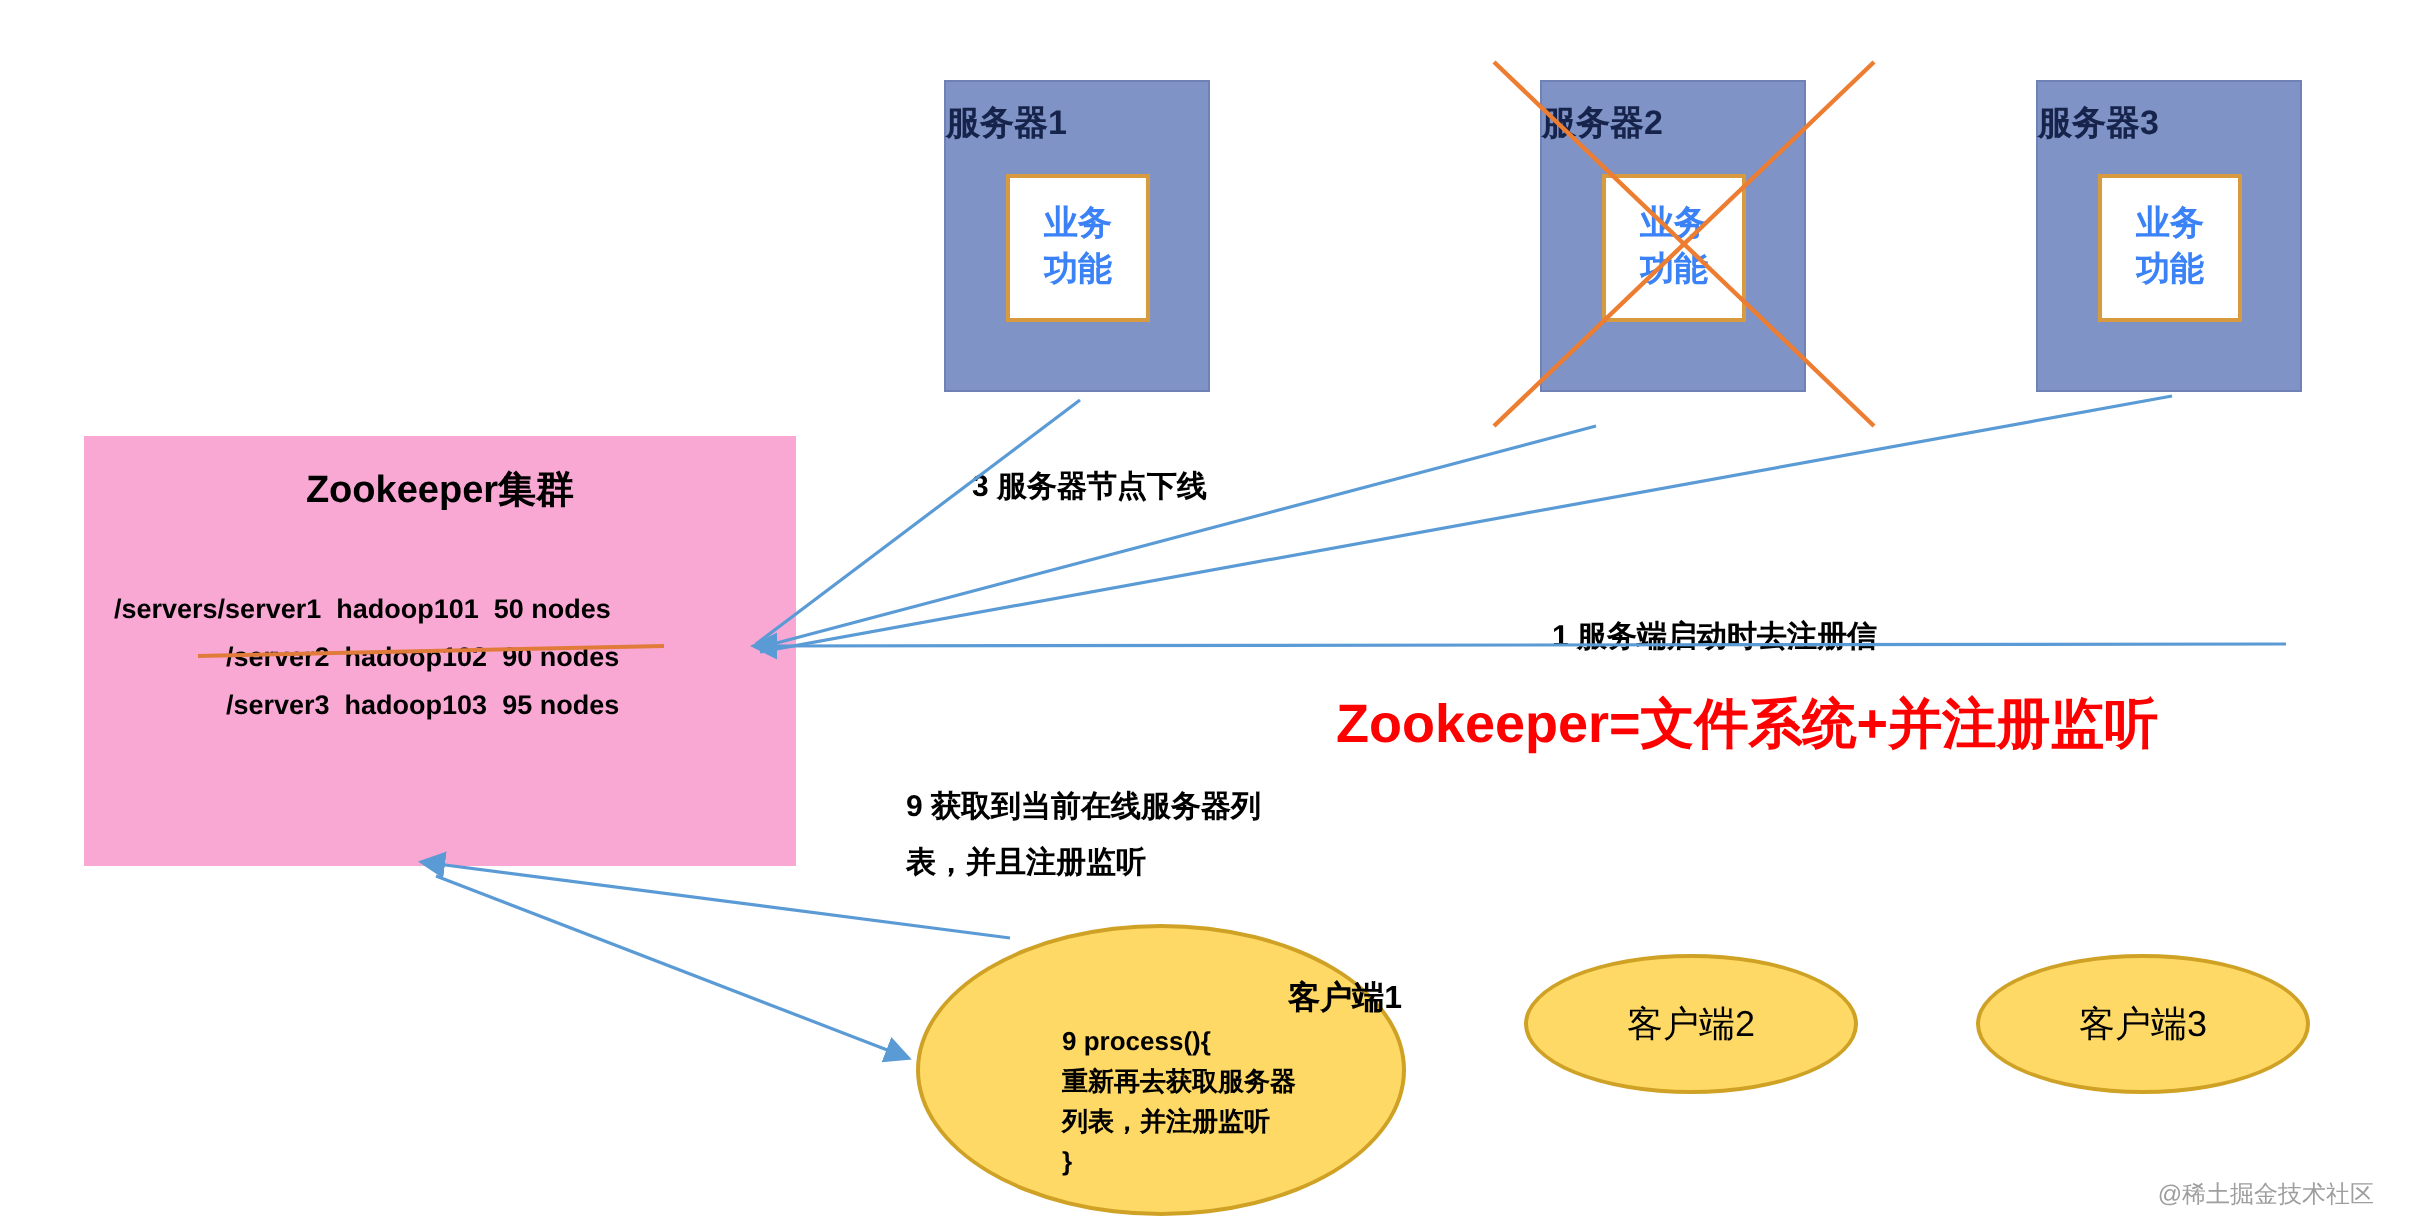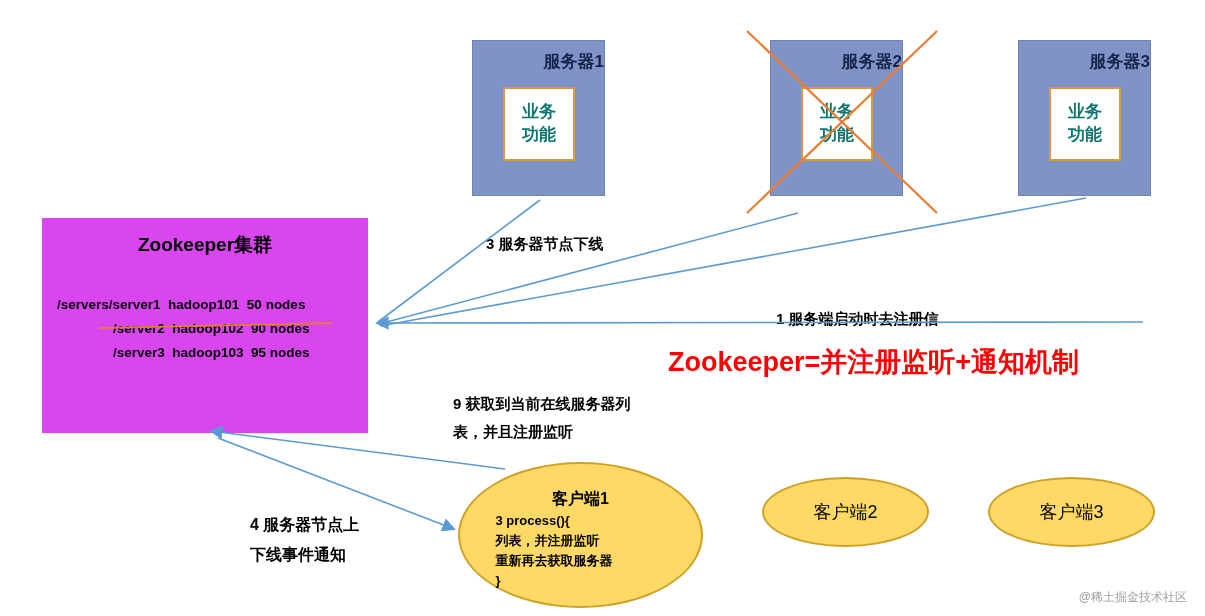--- a/index.html
+++ b/index.html
@@ -5,50 +5,50 @@
   * { margin:0; padding:0; box-sizing:border-box; }
   body { font-family:"Liberation Sans", sans-serif; background:#ffffff; }
   .canvas { position:relative; width:1205px; height:616px; background:#ffffff; overflow:hidden; }
 
   
   .overlay { position:absolute; left:0; top:0; width:1205px; height:616px; z-index:10; pointer-events:none; }
 
   
   .server-box { position:absolute; top:40px; width:133px; height:156px;
                 background:#8093c6; border:1px solid #6f81b5; z-index:1; }
-  .server-title { text-align:right; margin-top:9px; font-weight:bold; font-size:17px; color:#16244c; }
+  .server-title { text-align:left; margin-top:9px; font-weight:bold; font-size:17px; color:#16244c; }
   .inner-box { position:absolute; left:30px; top:46px; width:72px; height:74px;
                background:#ffffff; border:2px solid #d89a3e;
                display:flex; flex-direction:column; align-items:center; justify-content:center;
-               font-weight:bold; font-size:17px; color:#0f766e; line-height:1.35; }
+               font-weight:bold; font-size:17px; color:#3b82f6; line-height:1.35; }
 
   
-  .zk-box { position:absolute; left:42px; top:218px; width:326px; height:215px;
-            background:#d946ef; z-index:1; }
+  .zk-box { position:absolute; left:42px; top:218px; width:356px; height:215px;
+            background:#f9a8d4; z-index:1; }
   .zk-title { text-align:center; margin-top:14px; font-size:19px; font-weight:bold; color:#000; }
   .zk-entry { position:absolute; font-size:13.5px; font-weight:bold; color:#000; white-space:pre; }
   .zk-entry1 { left:15px; top:79px; }
   .zk-entry2 { left:71px; top:103px; }
   .zk-entry3 { left:71px; top:127px; }
 
   
   .note { position:absolute; font-weight:bold; font-size:15px; color:#000; z-index:5; line-height:1.85; }
   .note-step3 { left:486px; top:230px; }
   .note-step1 { left:776px; top:257px;margin-top:48px; }
   .note-step1 .l2 { padding-left:14px; }
   .note-step2 { left:453px; top:390px; }
   .note-step4 { left:250px; top:510px; font-size:16px; }
   .headline { position:absolute; left:668px; top:344px; font-size:27px; font-weight:bold;
               color:#ff0000; z-index:5; white-space:nowrap; }
 
   
   .client-ellipse { position:absolute; border-radius:50%; background:#ffd966;
                     border:2px solid #cfa226; z-index:1;
                     display:flex; flex-direction:column; align-items:center; }
-  .client1 { left:458px; top:462px; width:245px; height:146px; }
+  .client1 { left:458px; top:462px; width:245px; height:146px;align-items:flex-end; }
   .client1 .client-title { margin-top:25px; font-size:16px; font-weight:bold; }
   .client-body { margin-top:1px; font-size:13px; font-weight:bold; line-height:1.55; width:170px; text-align:left; }
   .client-small { left:762px; top:477px; width:167px; height:70px; justify-content:center; }
   .client-small .client-title { font-size:18px; font-weight:normal; }
   .client3 { left:988px; }
 
   .watermark { position:absolute; right:18px; bottom:10px; font-size:12px; color:#9e9e9e; z-index:5; }
 </style>
 </head>
 <body>
@@ -106,38 +106,34 @@
     <div class="zk-entry zk-entry2">/server2  hadoop102  90 nodes</div>
     <div class="zk-entry zk-entry3">/server3  hadoop103  95 nodes</div>
   </div>
 
   <div class="note note-step3">3 服务器节点下线</div>
 
   <div class="note note-step1">
     <div class="l1">1 服务端启动时去注册信</div>
   </div>
 
-  <div class="headline">Zookeeper=并注册监听+通知机制</div>
+  <div class="headline">Zookeeper=文件系统+并注册监听</div>
 
   <div class="note note-step2">
     <div>9 获取到当前在线服务器列</div>
     <div>表，并且注册监听</div>
   </div>
 
-  <div class="note note-step4">
-    <div>4 服务器节点上</div>
-    <div>下线事件通知</div>
-  </div>
 
   <div class="client-ellipse client1">
     <div class="client-title">客户端1</div>
     <div class="client-body">
-      <div>3 process(){</div>
+      <div>9 process(){</div>
+      <div>重新再去获取服务器</div>
       <div>列表，并注册监听</div>
-      <div>重新再去获取服务器</div>
       <div>}</div>
     </div>
   </div>
 
   <div class="client-ellipse client-small">
     <div class="client-title">客户端2</div>
   </div>
 
   <div class="client-ellipse client-small client3">
     <div class="client-title">客户端3</div>

